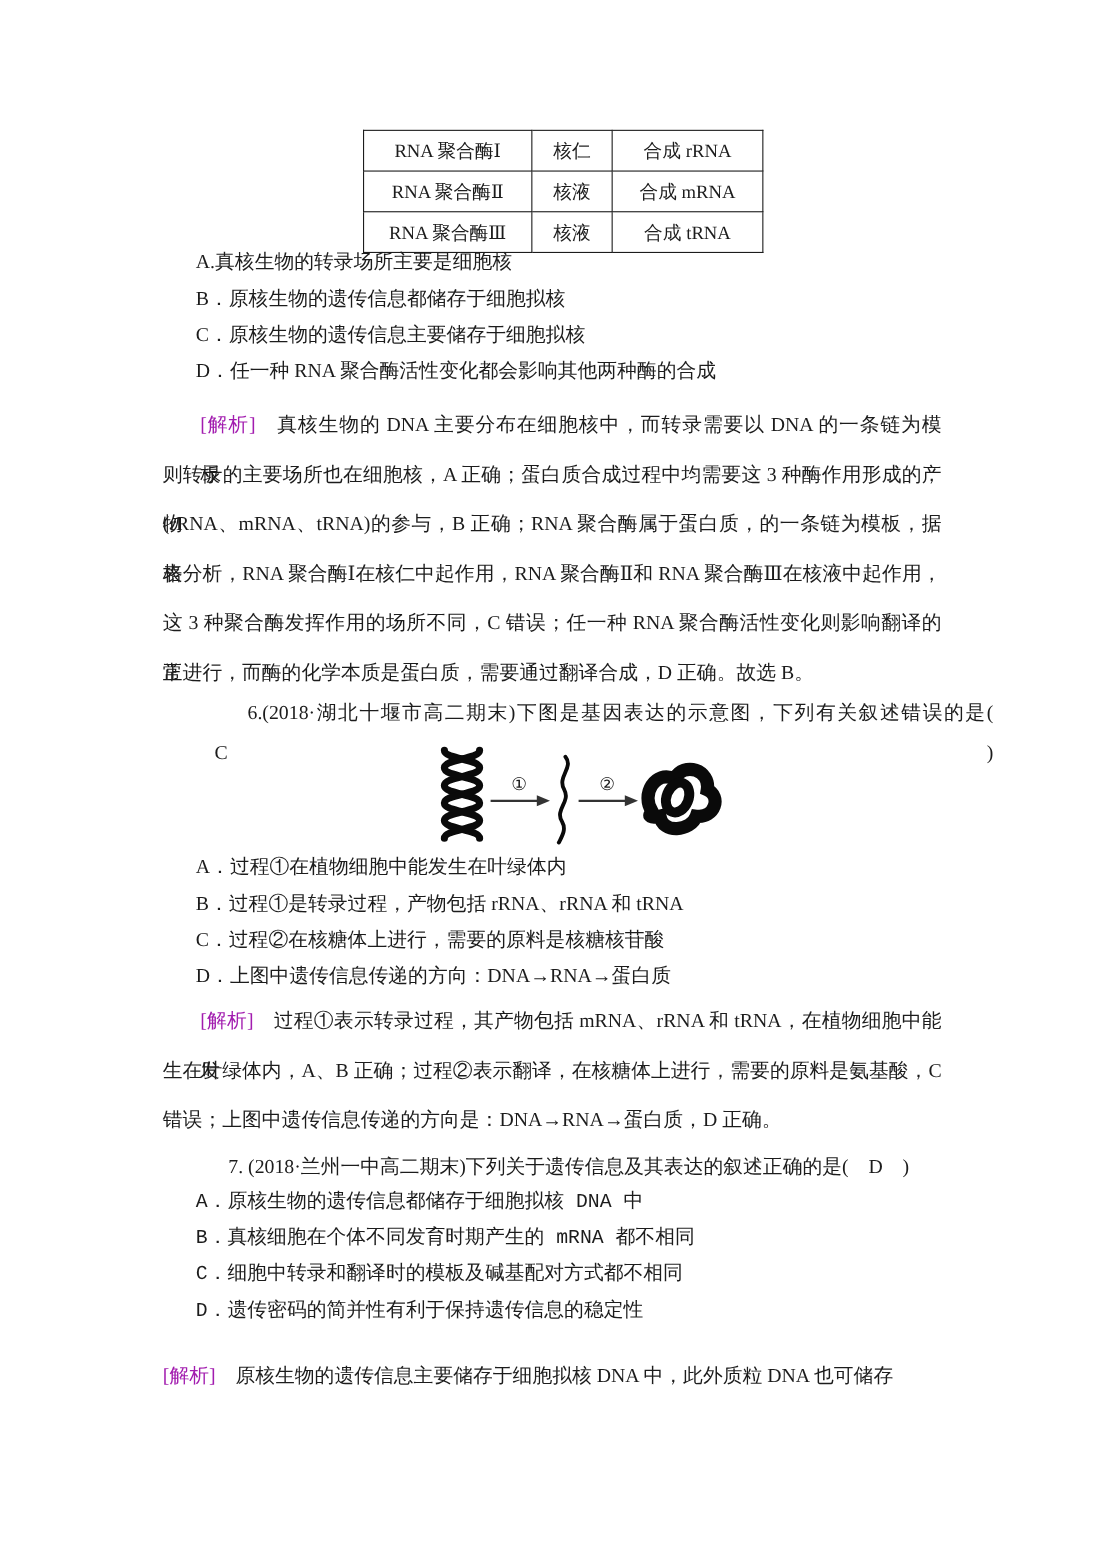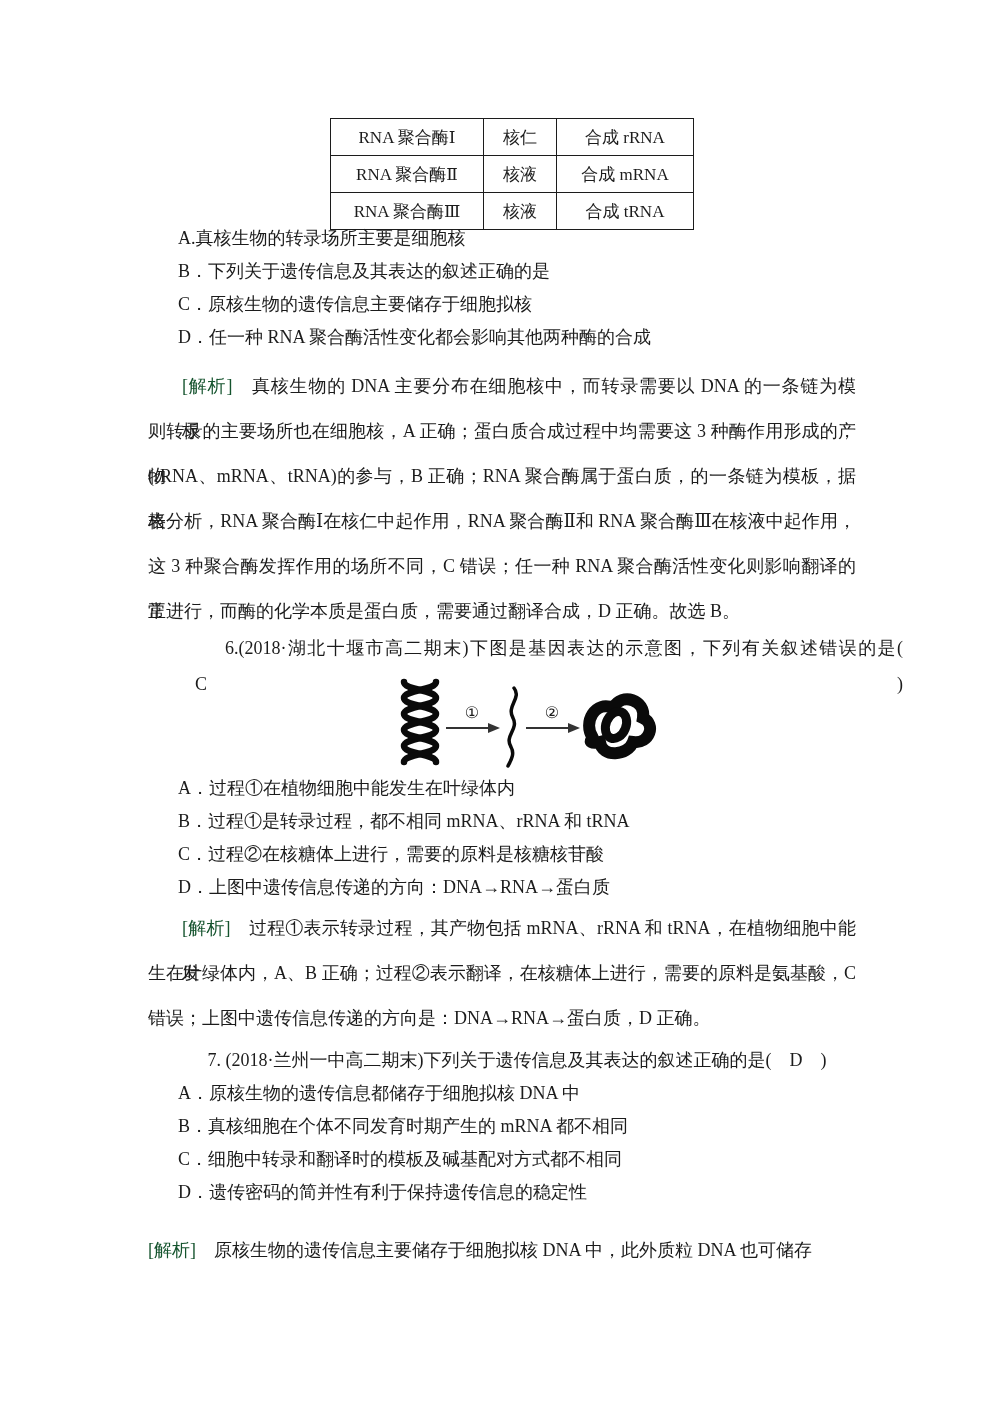--- a/index.html
+++ b/index.html
@@ -28,26 +28,26 @@
   td.c1{width:60px;}
   td.c2{width:124px;}
 
   
   .options{position:absolute;left:178px;width:690px;font-size:18px;}
   .opt{height:33px;line-height:33px;white-space:nowrap;}
   .analysis{position:absolute;left:148px;width:708px;font-size:18px;}
   .aline{height:45px;line-height:45px;}
   .just{text-align:justify;text-align-last:justify;}
   .indent1{padding-left:34px;box-sizing:border-box;}
-  .blue{color:#14532d;}
+  .blue{color:#a21caf;}
   .stem{position:absolute;left:148px;width:708px;font-size:18px;margin-left:47px;}
   .stem-line{height:36px;line-height:36px;text-indent:30px;}
   .q7wrap{position:absolute;left:148px;width:708px;font-size:18px;}
   .q7stem{height:33px;line-height:33px;text-indent:30px;white-space:nowrap;text-align:center;}
-  .q7wrap .opt{padding-left:30px;}
+  .q7wrap .opt{padding-left:30px;font-family:Liberation Mono, monospace;}
   
   .diagram{position:absolute;left:390px;top:676px;}
   .dg-label{font-size:16px;font-family:"Liberation Serif","DejaVu Serif",serif;fill:#1c1c1c;}
 </style>
 </head>
 <body>
 
 <div class="page">
 
   <table class="enzyme">
@@ -65,21 +65,21 @@
       <tr>
         <td class="c0">RNA 聚合酶Ⅲ</td>
         <td class="c1">核液</td>
         <td class="c2">合成 tRNA</td>
       </tr>
     </tbody>
   </table>
 
   <div class="options" style="top:222px">
     <div class="opt">A.真核生物的转录场所主要是细胞核</div>
-    <div class="opt">B．下列关于遗传信息及其表达的叙述正确的是</div>
+    <div class="opt">B．原核生物的遗传信息都储存于细胞拟核</div>
     <div class="opt">C．原核生物的遗传信息主要储存于细胞拟核</div>
     <div class="opt">D．任一种 RNA 聚合酶活性变化都会影响其他两种酶的合成</div>
   </div>
 
   <div class="analysis" style="top:364px">
     <div class="aline just indent1">
       <span class="blue">[解析]</span><span>　真核生物的 DNA 主要分布在细胞核中，而转录需要以 DNA 的一条链为模板，</span>
     </div>
     <div class="aline just">则转录的主要场所也在细胞核，A 正确；蛋白质合成过程中均需要这 3 种酶作用形成的产物</div>
     <div class="aline just">(rRNA、mRNA、tRNA)的参与，B 正确；RNA 聚合酶属于蛋白质，的一条链为模板，据表</div>
@@ -116,21 +116,21 @@
     </g>
 
     <g stroke="#0a0a0a" fill="none" stroke-linecap="round">
       <path stroke-width="12" d="M203,62 C192,46 206,24 223,32 C232,16 256,24 253,42 C266,48 260,68 243,66 C238,80 212,82 210,66 C202,68 198,66 203,62"></path>
       <ellipse stroke-width="9" cx="226" cy="49" rx="10" ry="14" transform="rotate(22 226 49)"></ellipse>
     </g>
   </svg>
 
   <div class="options" style="top:772px">
     <div class="opt">A．过程①在植物细胞中能发生在叶绿体内</div>
-    <div class="opt">B．过程①是转录过程，都不相同 mRNA、rRNA 和 tRNA</div>
+    <div class="opt">B．过程①是转录过程，产物包括 rRNA、rRNA 和 tRNA</div>
     <div class="opt">C．过程②在核糖体上进行，需要的原料是核糖核苷酸</div>
     <div class="opt">D．上图中遗传信息传递的方向：DNA→RNA→蛋白质</div>
   </div>
 
   <div class="analysis" style="top:906px">
     <div class="aline just indent1">
       <span class="blue">[解析]</span><span>　过程①表示转录过程，其产物包括 mRNA、rRNA 和 tRNA，在植物细胞中能发</span>
     </div>
     <div class="aline just">生在叶绿体内，A、B 正确；过程②表示翻译，在核糖体上进行，需要的原料是氨基酸，C</div>
     <div class="aline">错误；上图中遗传信息传递的方向是：DNA→RNA→蛋白质，D 正确。</div>

